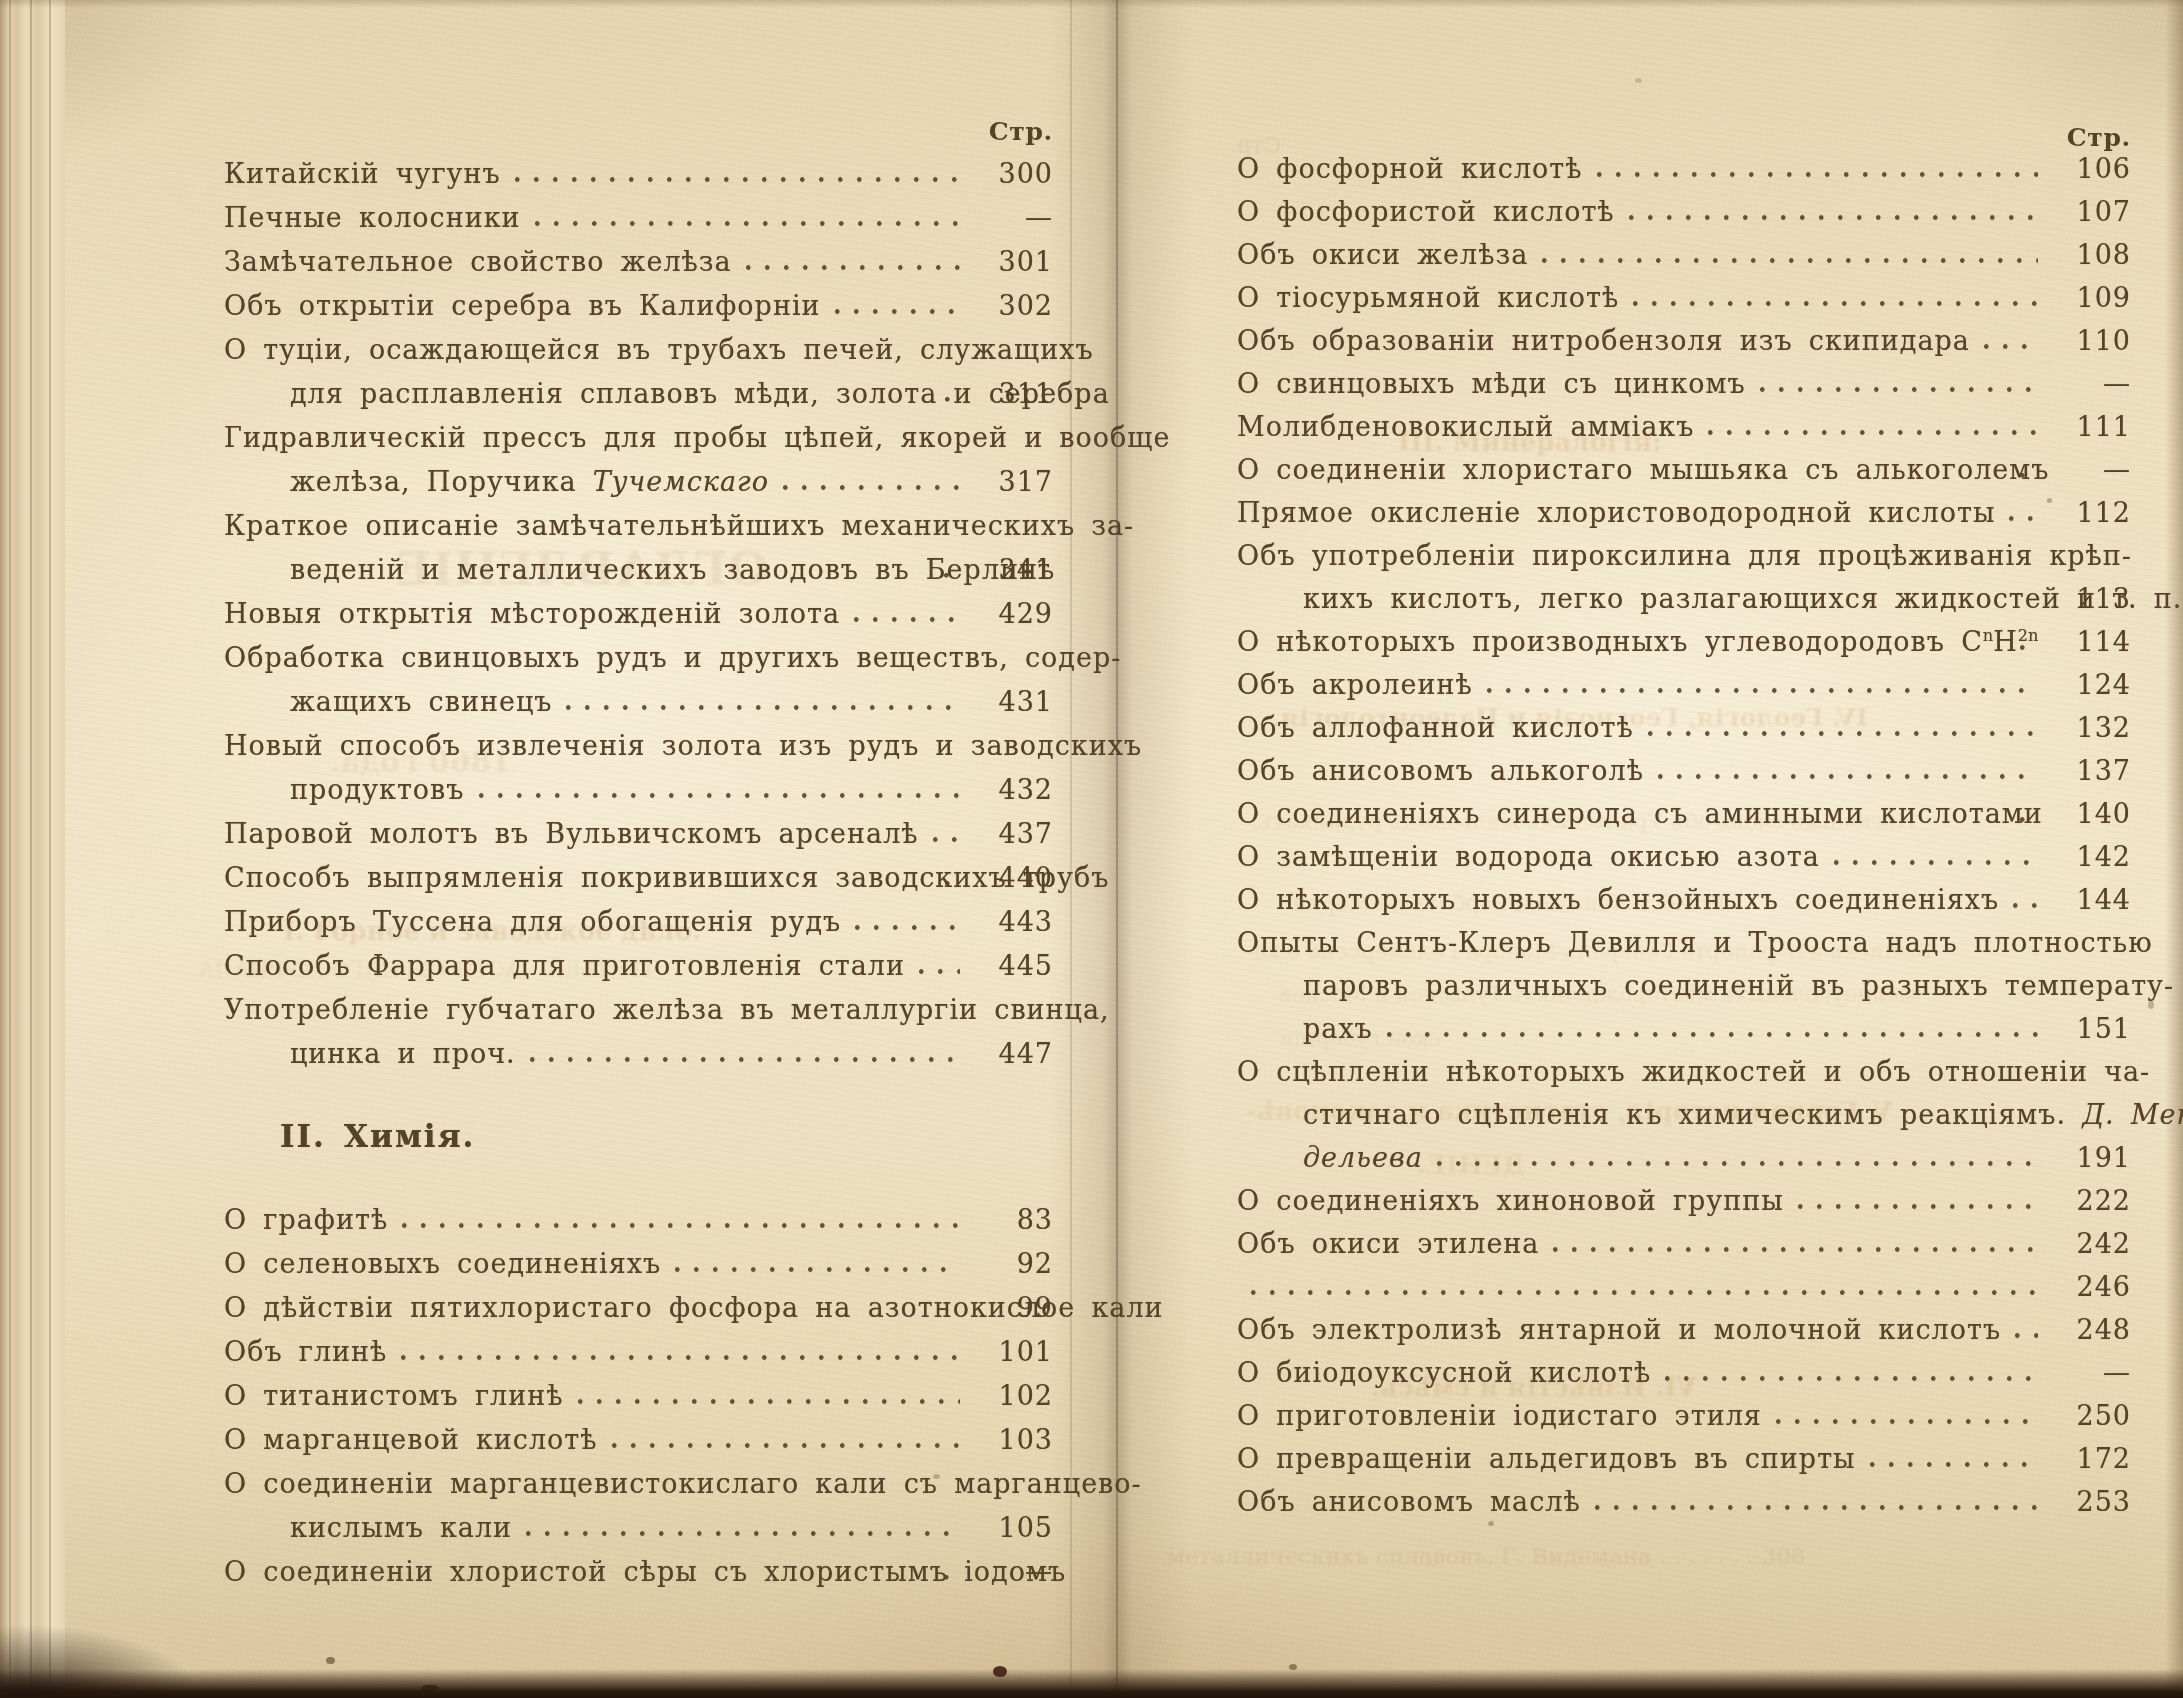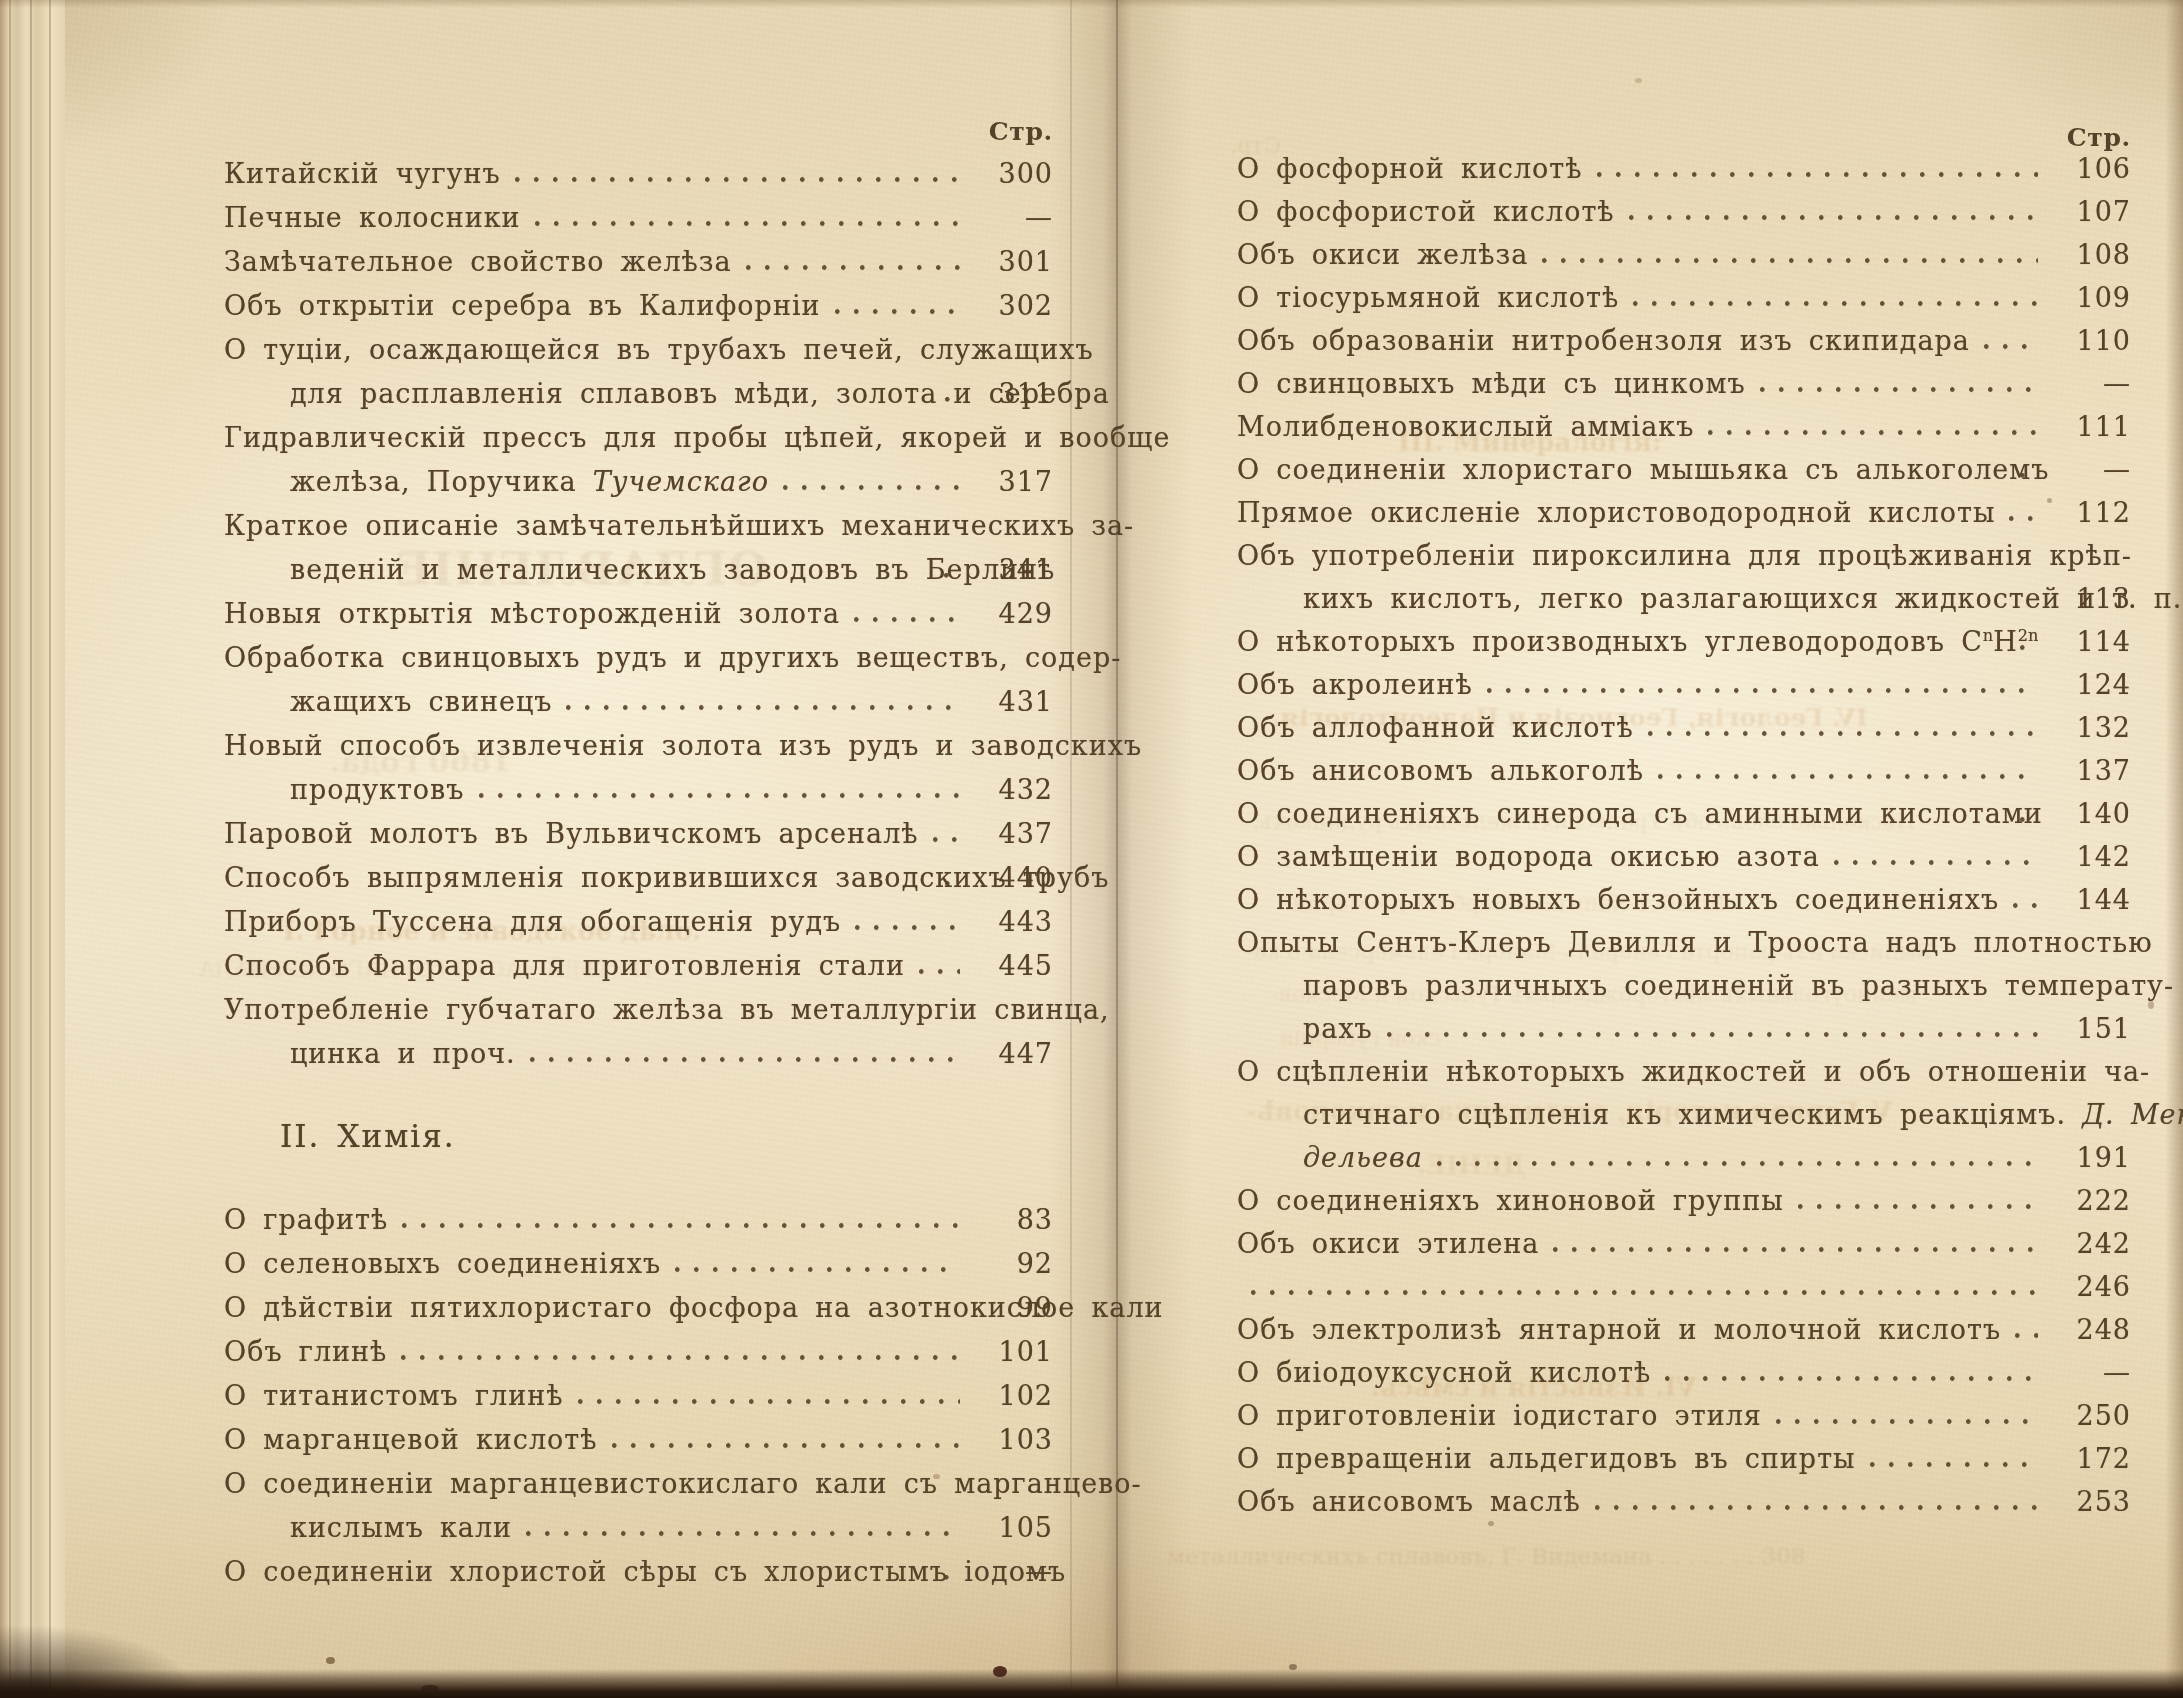--- a/index.html
+++ b/index.html
@@ -61,21 +61,21 @@
   .col-right .row{height:43px;}
   .row.indent{padding-left:66px;}
   .row .txt{flex:0 1 auto;min-width:0;overflow:visible;}
   .row .leader{flex:1 1 20px;min-width:0;height:6.6px;margin:0 9.2px 1.3px 13px;align-self:baseline;
        background-image:radial-gradient(circle at 3.3px 3.3px, rgba(88,66,42,.9) 2px, rgba(88,66,42,0) 2.6px);
        background-size:19px 6.6px;background-repeat:repeat-x;background-position:left bottom;}
   .row .spacer{flex:1 1 6.6px;min-width:0;}
   .row .num{flex:0 0 auto;min-width:84px;text-align:right;}
   .row em{font-style:italic;}
   .row sup{font-size:0.6em;vertical-align:super;letter-spacing:0;}
-  .section{font-size:31px;font-weight:normal;letter-spacing:2px;word-spacing:5.3px;
+  .section{font-size:31px;font-weight:bold;letter-spacing:2px;word-spacing:5.3px;
        padding-left:92px;height:55px;margin-top:26px;margin-bottom:41px;
        display:flex;align-items:center;text-shadow:0 0 0.7px rgba(60,44,26,.5);}
 
   
   .bleed-layer{position:absolute;inset:0;pointer-events:none;}
   .ghost{position:absolute;white-space:nowrap;filter:blur(1.1px);font-family:"DejaVu Serif",serif;}
   .ghost.m{transform:scaleX(-1);}
   .stain{position:absolute;border-radius:50%;}
 </style>
 </head>

